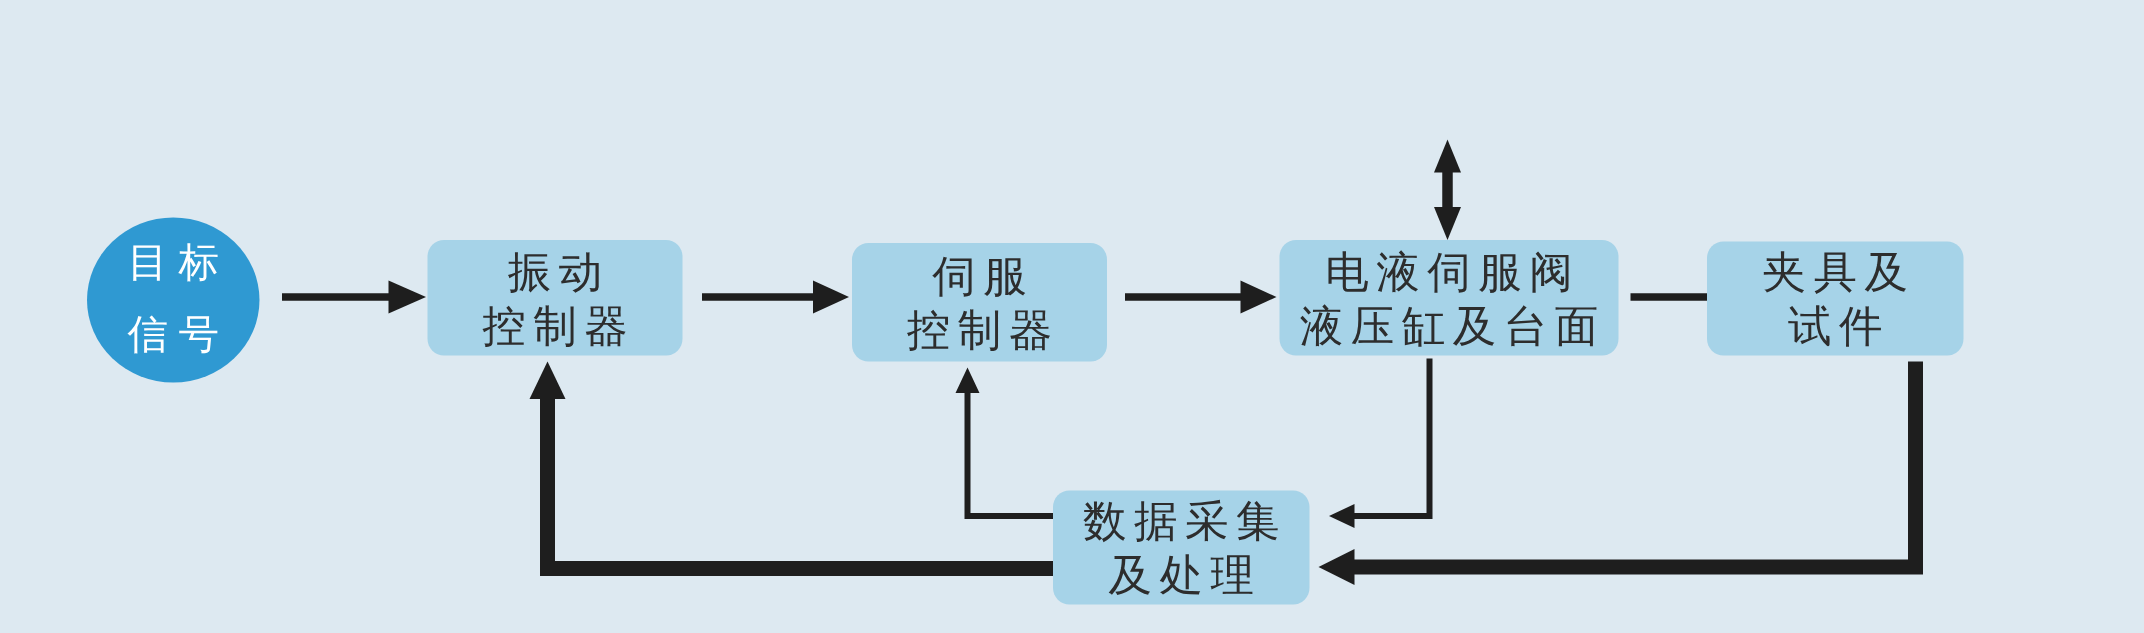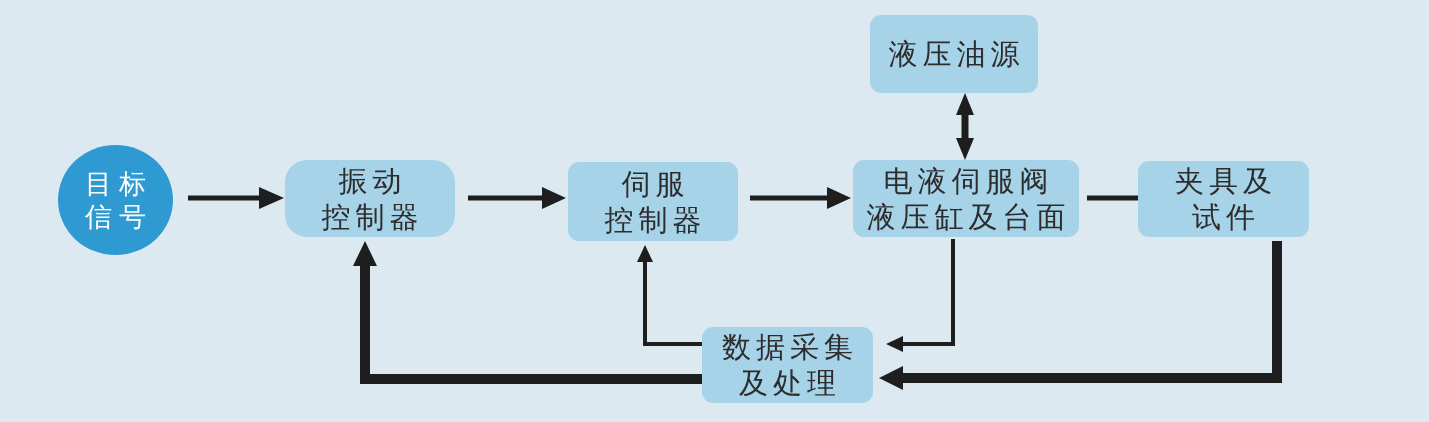--- a/index.html
+++ b/index.html
@@ -37,27 +37,27 @@
     line-height:36px;
     letter-spacing:5px;
     white-space:pre-line;
   }
   .node .label{display:block;padding-left:5px;}
   .node-circle{
     border-radius:50%;
     background:var(--circle-fill);
     color:var(--circle-text);
     font-size:27px;
-    line-height:33px;
+    line-height:48px;
     letter-spacing:7px;
     justify-content:center;
   }
   .node-circle .label{padding-left:7px;}
   #node-target    {left:58px;  top:145px; width:115px; height:110px;}
-  #node-vibration {left:285px; top:160px; width:170px; height:77px;border-radius:22px;}
+  #node-vibration {left:285px; top:160px; width:170px; height:77px;}
   #node-servo     {left:568px; top:162px; width:170px; height:79px;}
   #node-valve     {left:853px; top:160px; width:226px; height:77px;}
   #node-fixture   {left:1138px;top:161px; width:171px; height:76px;}
   #node-oil       {left:870px; top:15px;  width:168px; height:78px;}
   #node-daq       {left:702px; top:327px; width:171px; height:76px;}
 </style>
 </head>
 <body>
 
 <div class="canvas">
@@ -129,22 +129,19 @@
   <div class="node" id="node-valve">
     <span class="label">电液伺服阀
 液压缸及台面</span>
   </div>
 
   <div class="node" id="node-fixture">
     <span class="label">夹具及
 试件</span>
   </div>
 
-  <div class="node" id="node-oil">
-    <span class="label">液压油源</span>
-  </div>
 
   <div class="node" id="node-daq">
     <span class="label">数据采集
 及处理</span>
   </div>
 
 </div>
 
 </body></html>

